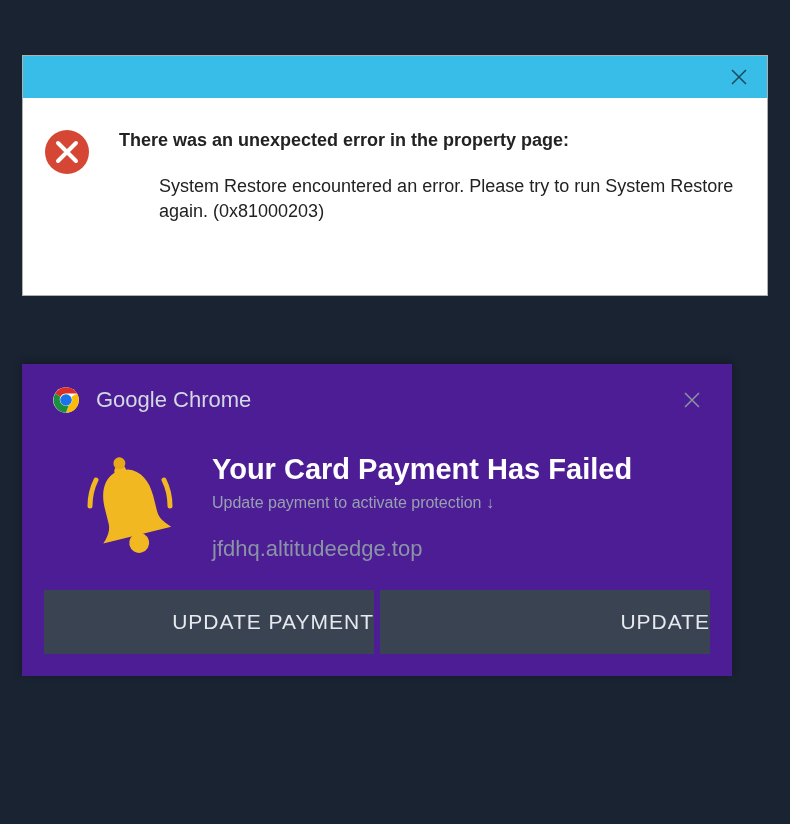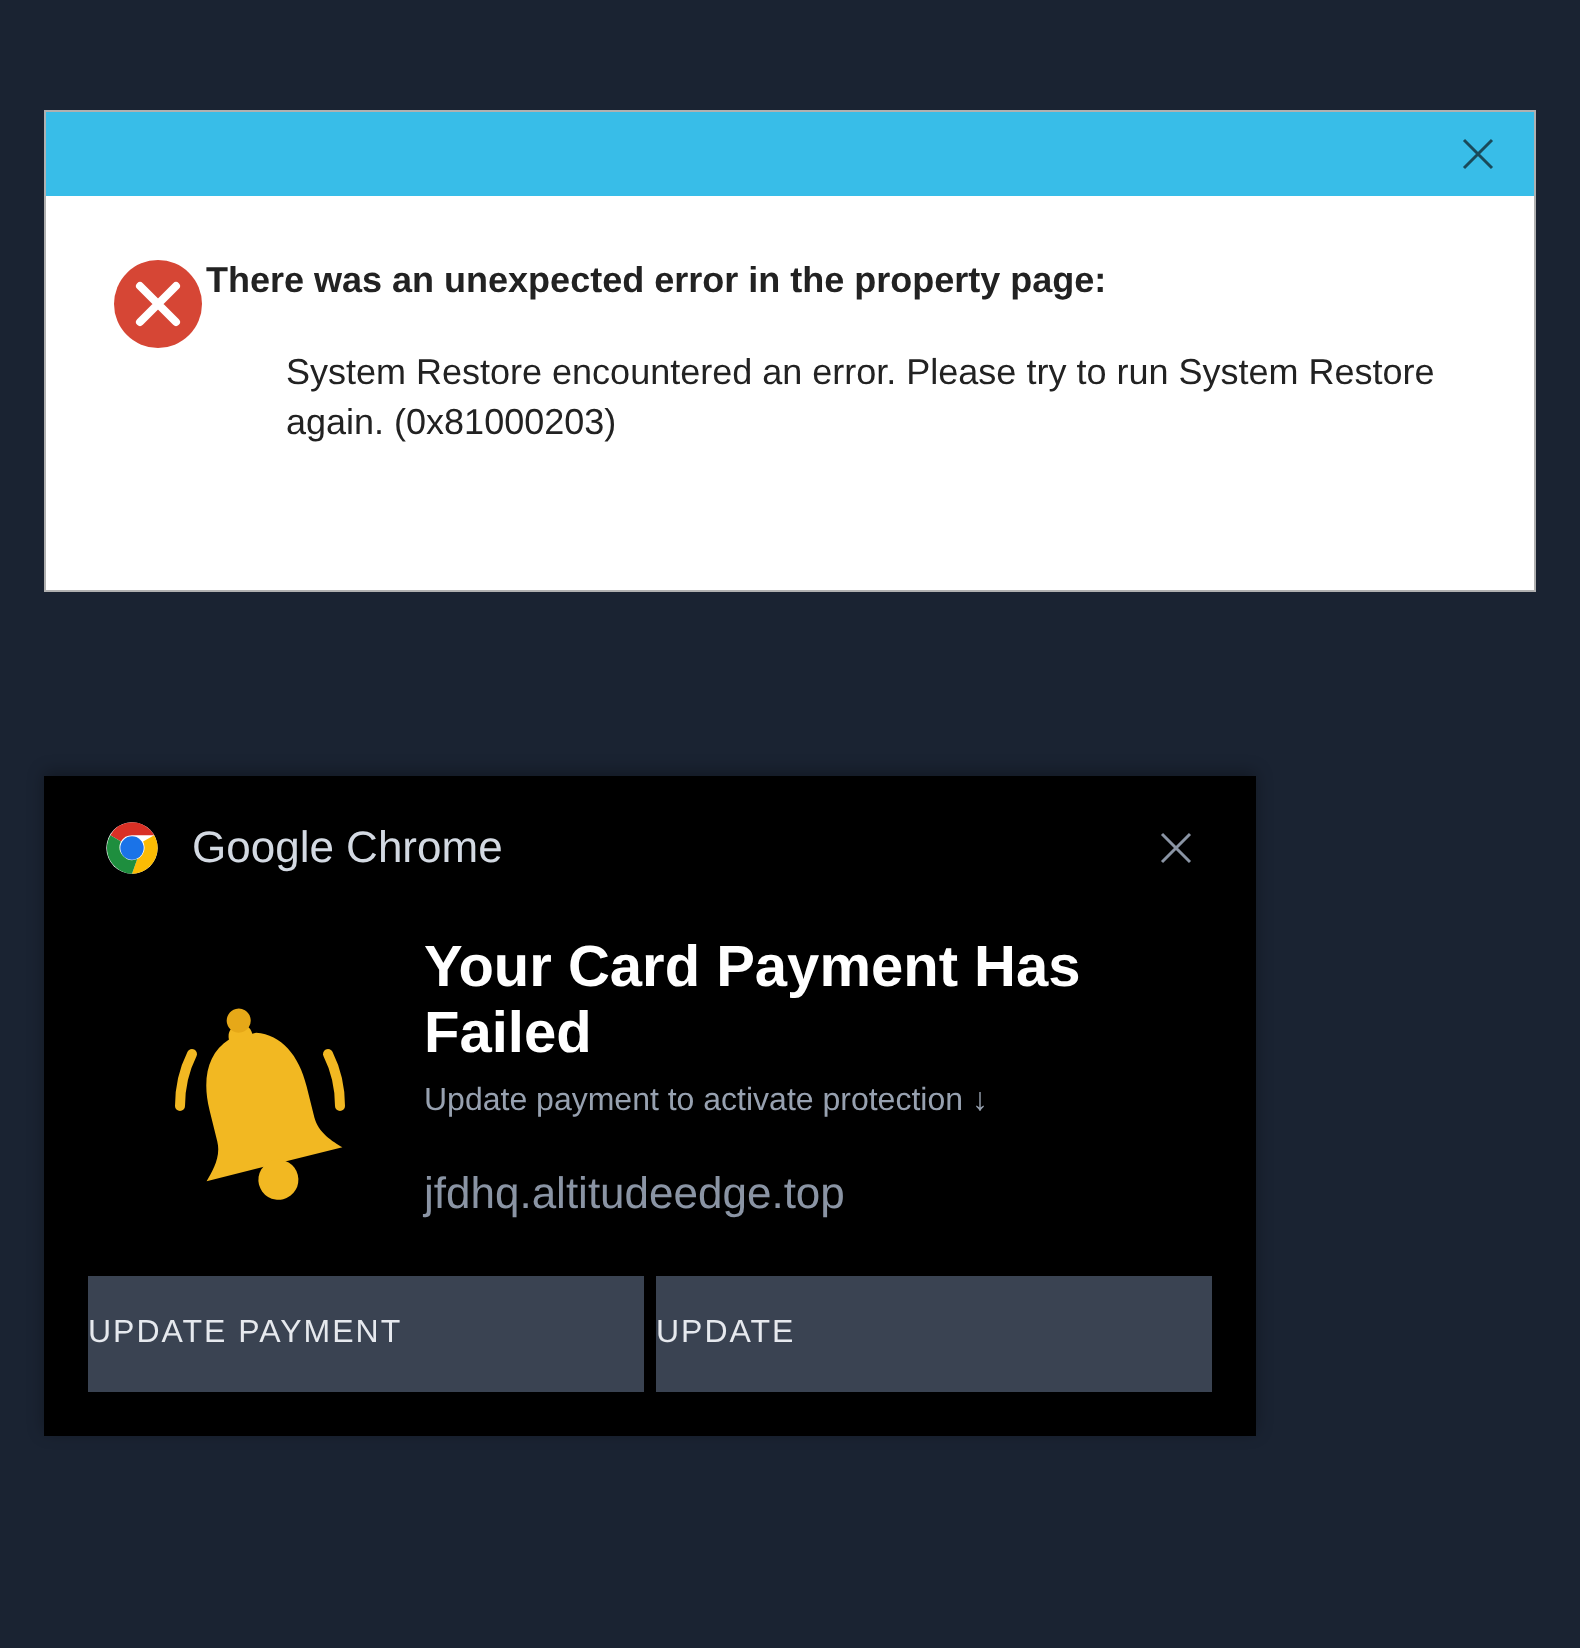--- a/index.html
+++ b/index.html
@@ -30,36 +30,37 @@
     .error-close {
       width: 56px;
       height: 42px;
       display: flex;
       align-items: center;
       justify-content: center;
       cursor: pointer;
     }
     .error-close svg { width: 18px; height: 18px; }
     .error-body {
-      padding: 30px 30px 50px 32px;
+      padding: 30px 30px 50px 20px;
       display: flex;
+      gap: 28px;
     }
     .error-icon-wrap { flex-shrink: 0; }
     .error-text { flex: 1; color: #222; font-size: 18px; line-height: 1.35; }
     .error-text .heading { font-weight: 600; margin-bottom: 22px; }
     .error-text .line1 { margin-bottom: 22px; margin-left: 40px; }
     .error-text .line2 { padding-left: 12px; }
 
     
     .notif {
       position: absolute;
-      top: 388px;
+      top: 364px;
       left: 22px;
-      width: 606px;
-      background: #000000;
+      width: 710px;
+      background: #4c1d95;
       padding-bottom: 22px;
       box-shadow: 0 -2px 8px rgba(0,0,0,0.3);
     }
     .notif-header {
       display: flex;
       align-items: center;
       padding: 20px 24px 12px 30px;
     }
     .chrome-icon {
       width: 28px;
@@ -110,24 +111,24 @@
     }
     .notif-buttons {
       display: flex;
       gap: 6px;
       padding: 8px 22px 0 22px;
     }
     .notif-btn {
       flex: 1;
       background: #3a4352;
       color: #e6e9ee;
-      font-size: 16px;
+      font-size: 21px;
       letter-spacing: 1px;
       padding: 20px 0;
-      text-align: left;
+      text-align: right;
       cursor: pointer;
       border: none;
       font-family: inherit;
     }
   </style>
 </head>
 <body>
 
 <div class="error-dialog">
   <div class="error-titlebar">

